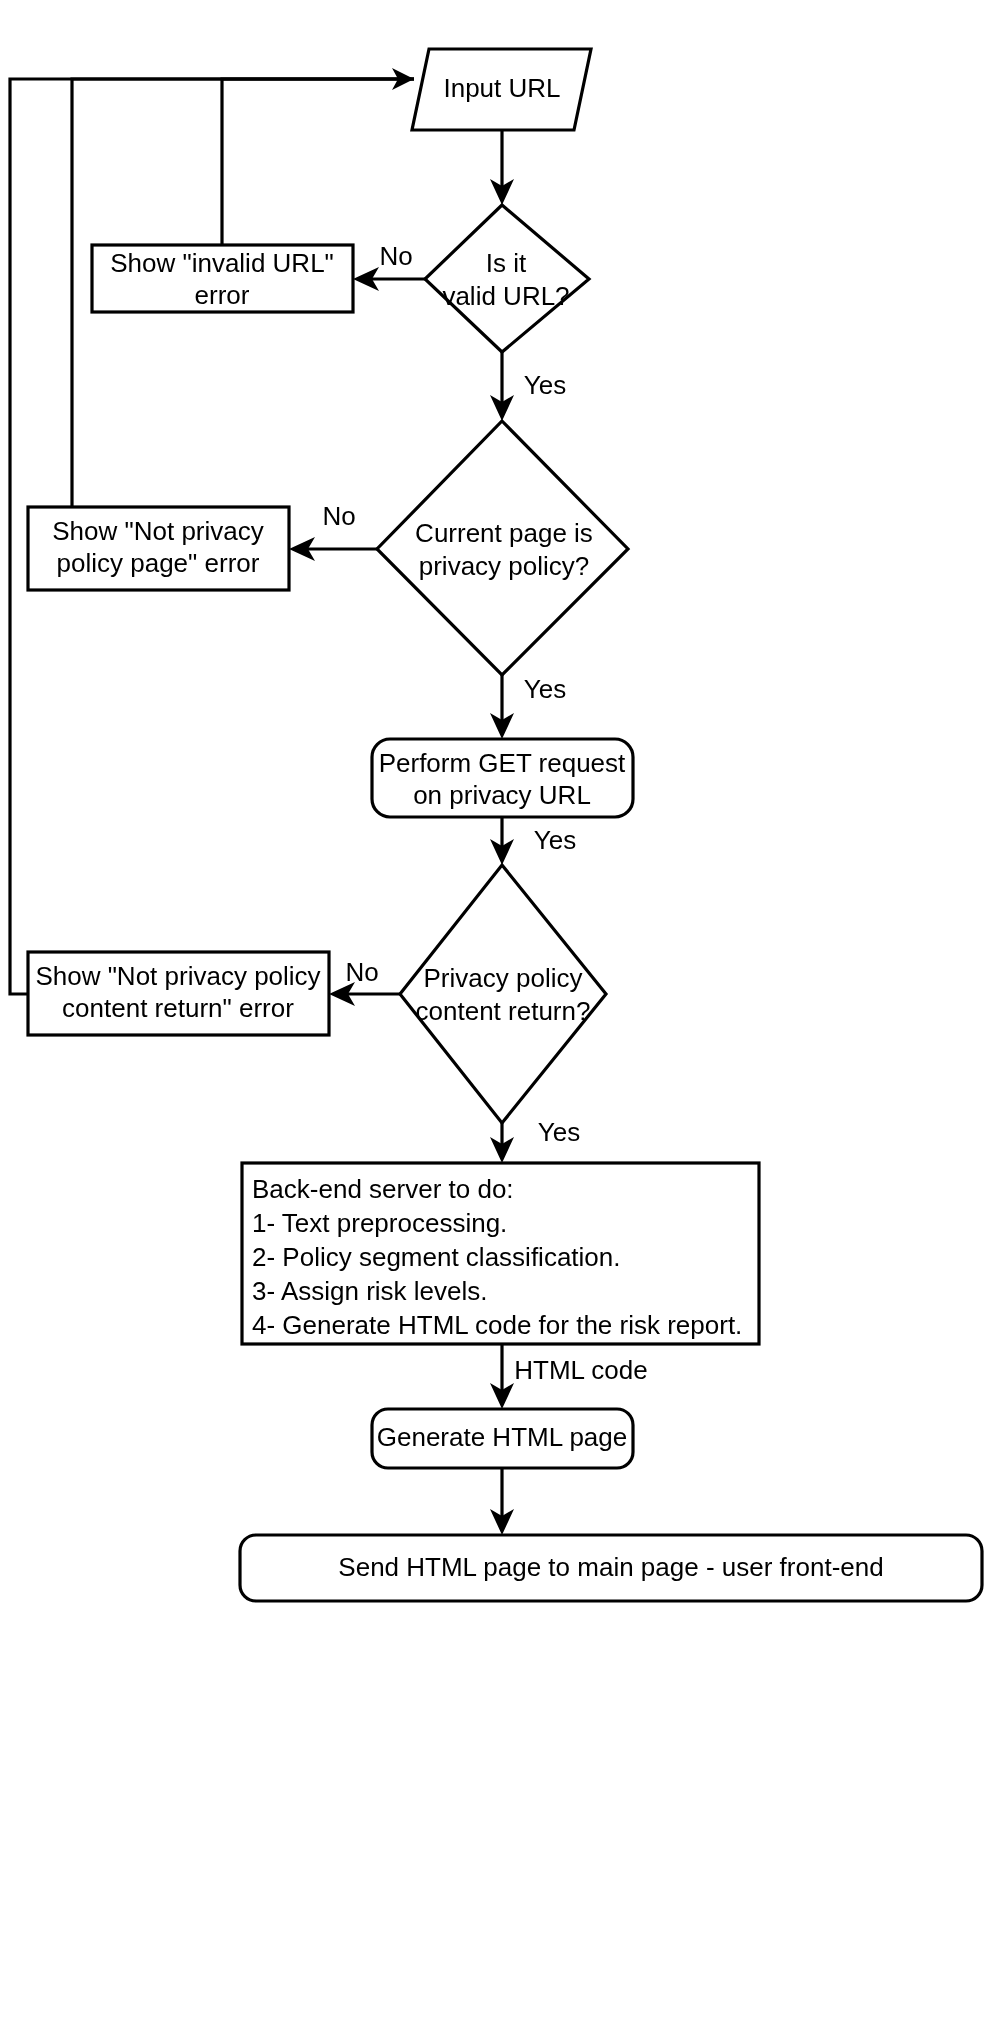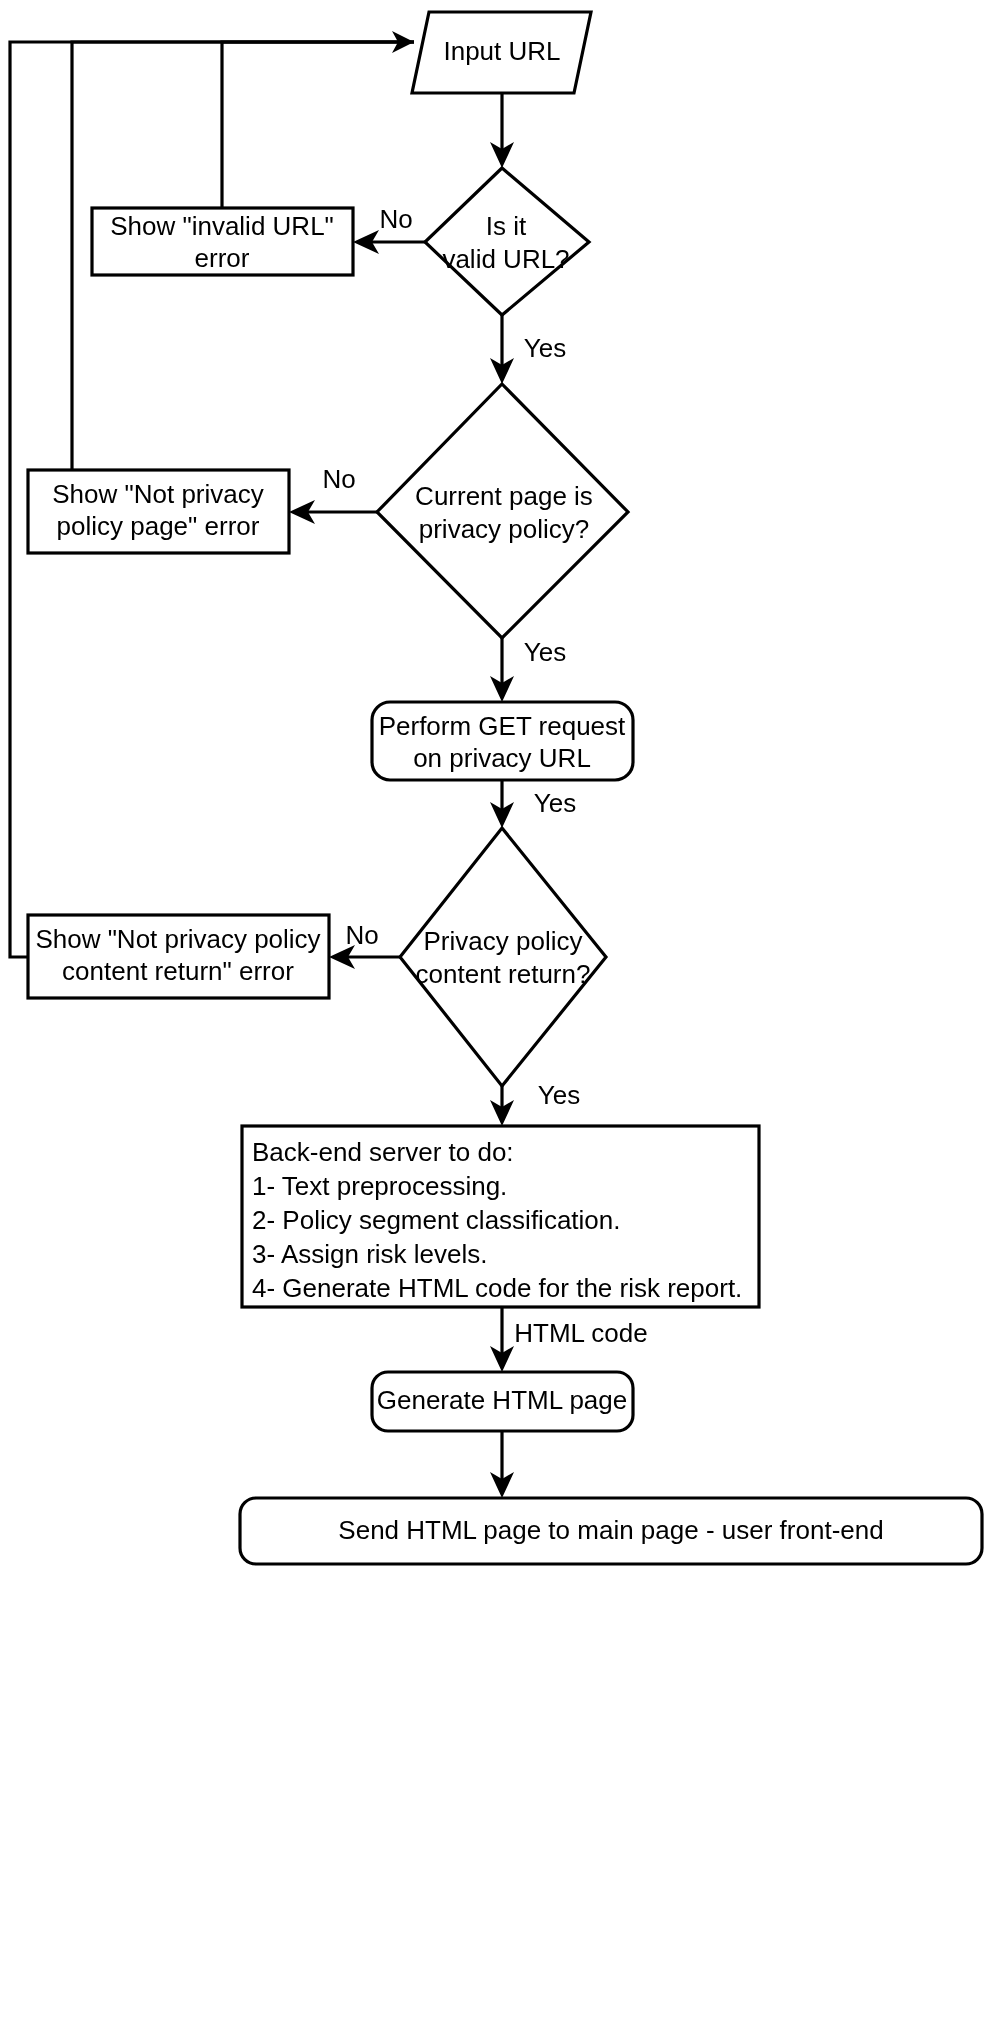--- a/index.html
+++ b/index.html
@@ -9,20 +9,21 @@
   }
   body {
     font-family: "Liberation Sans", sans-serif;
   }
   #flowchart-root {
     position: relative;
     width: 991px;
     height: 1599px;
     background: #ffffff;
     overflow: hidden;
+    margin-top: 37px;
   }
   svg.diagram {
     display: block;
     width: 991px;
     height: 2025px;
   }
   .node-shape {
     fill: #ffffff;
     stroke: #000000;
     stroke-width: 3.2;

